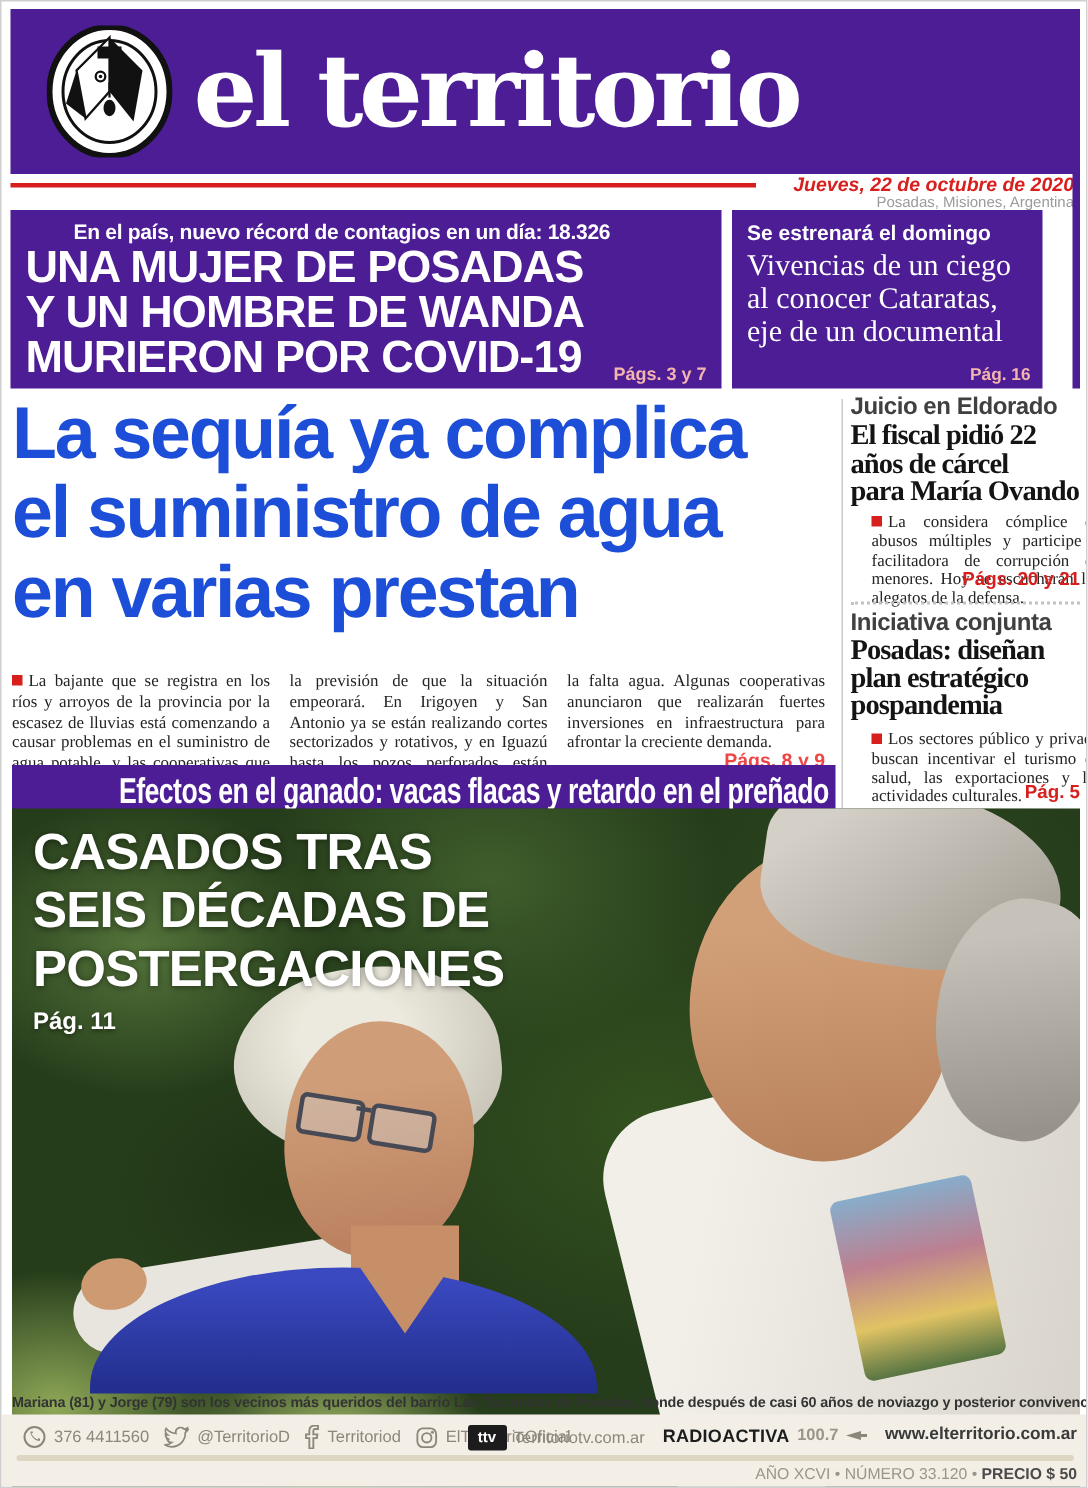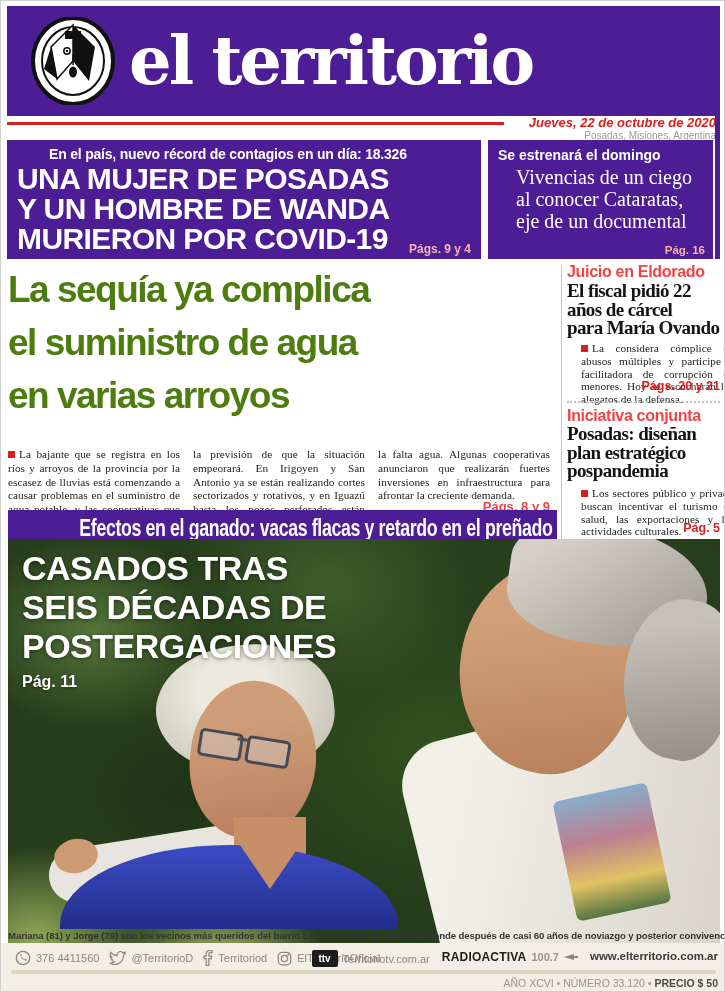--- a/index.html
+++ b/index.html
@@ -30,31 +30,31 @@
   }
   .location-text{right:8px;top:129px;font-size:10px;color:#9b9b9b;text-align:right;}
 
   
   .covid-box{left:6px;top:139px;width:474px;height:119px;color:#fff;}
   .covid-kicker{left:10px;top:6px;font-size:14px;font-weight:bold;letter-spacing:-0.2px;padding-left:32px;}
   .covid-headline{left:10px;top:24px;font-size:30px;font-weight:bold;
     line-height:30px;letter-spacing:-0.6px;white-space:nowrap;}
   .covid-ref{right:10px;bottom:3px;font-size:12px;font-weight:bold;color:#f4b5ae;}
 
-  .doc-box{left:487px;top:139px;width:225px;height:119px;color:#fff;text-decoration:underline;}
+  .doc-box{left:487px;top:139px;width:207px;height:119px;color:#fff;text-decoration:underline;}
   .doc-kicker{left:10px;top:7px;font-size:14px;font-weight:bold;}
-  .doc-headline{left:28px;top:26px;font-family:"Liberation Serif",serif;
+  .doc-headline{left:10px;top:26px;font-family:"Liberation Serif",serif;
     font-size:20px;line-height:22px;white-space:nowrap;}
   .doc-ref{right:8px;bottom:3px;font-size:11.5px;font-weight:bold;color:#f4b5ae;}
   .right-stripe{left:714px;top:112px;width:5px;height:146px;}
 
   
   .main-headline{
-    left:7px;top:262px;width:552px;color:#4d7c0f;font-weight:bold;
-    font-size:37px;line-height:53px;letter-spacing:-1.5px;white-space:nowrap;
+    left:7px;top:262px;width:552px;color:#1d4ed8;font-weight:bold;
+    font-size:49px;line-height:53px;letter-spacing:-1.5px;white-space:nowrap;
   }
   .vrule{left:560px;top:265px;width:1px;height:276px;background:#c9c9c9;}
 
   .body-col{
     top:447px;width:172px;font-family:"Liberation Serif",serif;
     font-size:11.3px;line-height:13.8px;color:#242424;text-align:justify;
   }
   .col1{left:7px;} .col2{left:192px;} .col3{left:377px;}
   .bullet{display:inline-block;width:7px;height:7px;background:#d7201e;margin-right:4px;}
   .drought-ref{left:377px;top:498px;width:172px;text-align:right;
@@ -63,21 +63,21 @@
   
   .cattle-banner{left:7px;top:509px;width:549px;height:35px;overflow:hidden;}
   .cattle-text{
     display:block;width:100%;text-align:center;line-height:35px;color:#fff;
     font-size:24px;font-weight:bold;letter-spacing:-0.5px;white-space:nowrap;
     transform:scaleX(0.74);transform-origin:center;
   }
 
   
   .sb{left:566px;width:153px;}
-  .sb-kicker{font-size:16px;font-weight:bold;color:#ef4444;letter-spacing:-0.3px;}
+  .sb-kicker{font-size:16px;font-weight:bold;color:#404040;letter-spacing:-0.3px;}
   .sb-headline{font-family:"Liberation Serif",serif;font-weight:bold;color:#141414;
     font-size:19px;line-height:18.5px;letter-spacing:-0.6px;white-space:nowrap;}
   .sb-body{font-family:"Liberation Serif",serif;font-size:11.3px;line-height:12.8px;
     color:#242424;text-align:justify;margin-left:14px;}
   .sb-ref{font-size:12.5px;font-weight:bold;color:#d7201e;text-align:right;}
   .sb-divider{left:566px;top:400px;width:153px;border-top:2px dotted #c2c2c2;}
 
   .ovando-kicker{top:262px;}
   .ovando-headline{top:281px;}
   .ovando-body{top:341px;}
@@ -194,38 +194,38 @@
   <div class="abs date-text">Jueves, 22 de octubre de 2020</div>
   <div class="abs location-text">Posadas, Misiones, Argentina</div>
 
   <div class="abs red covid-box">
     <div class="abs covid-kicker">En el país, nuevo récord de contagios en un día: 18.326</div>
     <div class="abs covid-headline">
       <div>UNA MUJER DE POSADAS</div>
       <div>Y UN HOMBRE DE WANDA</div>
       <div>MURIERON POR COVID-19</div>
     </div>
-    <div class="abs covid-ref">Págs. 9 y 4</div>
+    <div class="abs covid-ref">Págs. 3 y 7</div>
   </div>
 
   <div class="abs red doc-box">
     <div class="abs doc-kicker">Se estrenará el domingo</div>
     <div class="abs doc-headline">
       <div>Vivencias de un ciego</div>
       <div>al conocer Cataratas,</div>
       <div>eje de un documental</div>
     </div>
     <div class="abs doc-ref">Pág. 16</div>
   </div>
   <div class="abs red right-stripe"></div>
 
   <div class="abs main-headline">
     <div>La sequía ya complica</div>
     <div>el suministro de agua</div>
-    <div>en varias arroyos</div>
+    <div>en varias prestan</div>
   </div>
   <div class="abs vrule"></div>
 
   <div class="abs body-col col1"><span class="bullet"></span><span>La bajante que se registra en los ríos y arroyos de la provincia por la escasez de lluvias está comenzando a causar problemas en el suministro de agua potable, y las cooperativas que prestan el servicio en el interior están en alerta, ante</span></div>
   <div class="abs body-col col2"><span>la previsión de que la situación empeorará. En Irigoyen y San Antonio ya se están realizando cortes sectorizados y rotativos, y en Iguazú hasta los pozos perforados están dando problemas, al punto que un Capa tuvo que cerrar debido a</span></div>
   <div class="abs body-col col3"><span>la falta agua. Algunas cooperativas anunciaron que realizarán fuertes inversiones en infraestructura para afrontar la creciente demanda.</span></div>
   <div class="abs drought-ref">Págs. 8 y 9</div>
 
   <div class="abs red cattle-banner">
     <span class="cattle-text">Efectos en el ganado: vacas flacas y retardo en el preñado</span>

